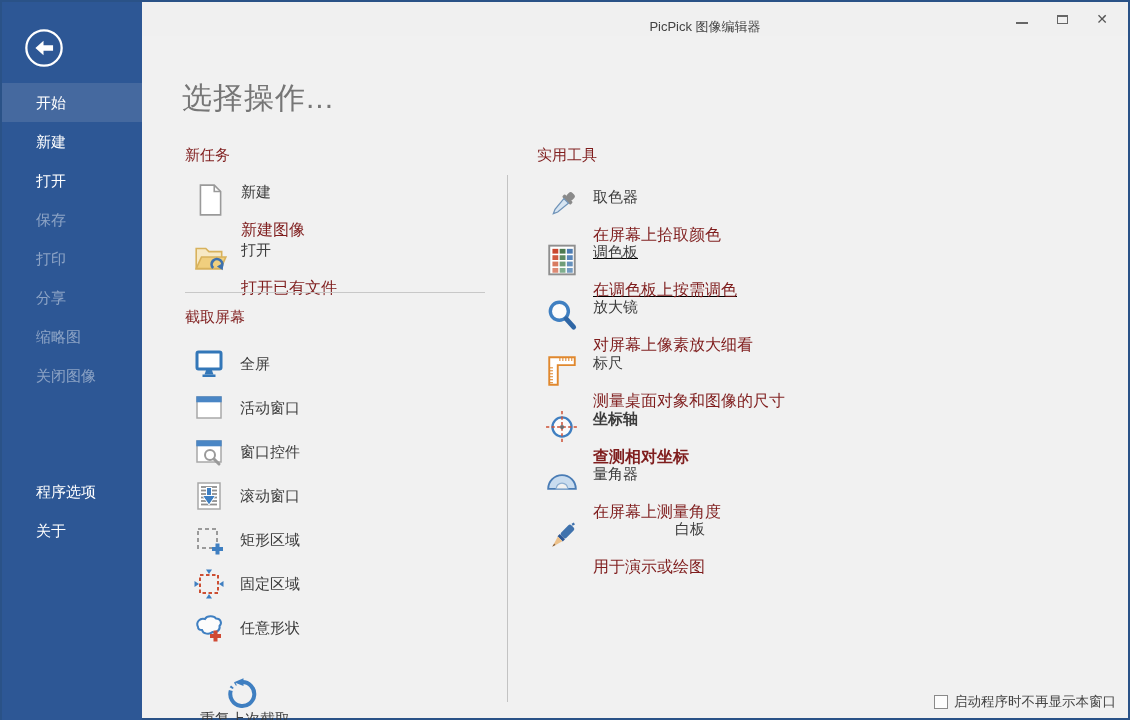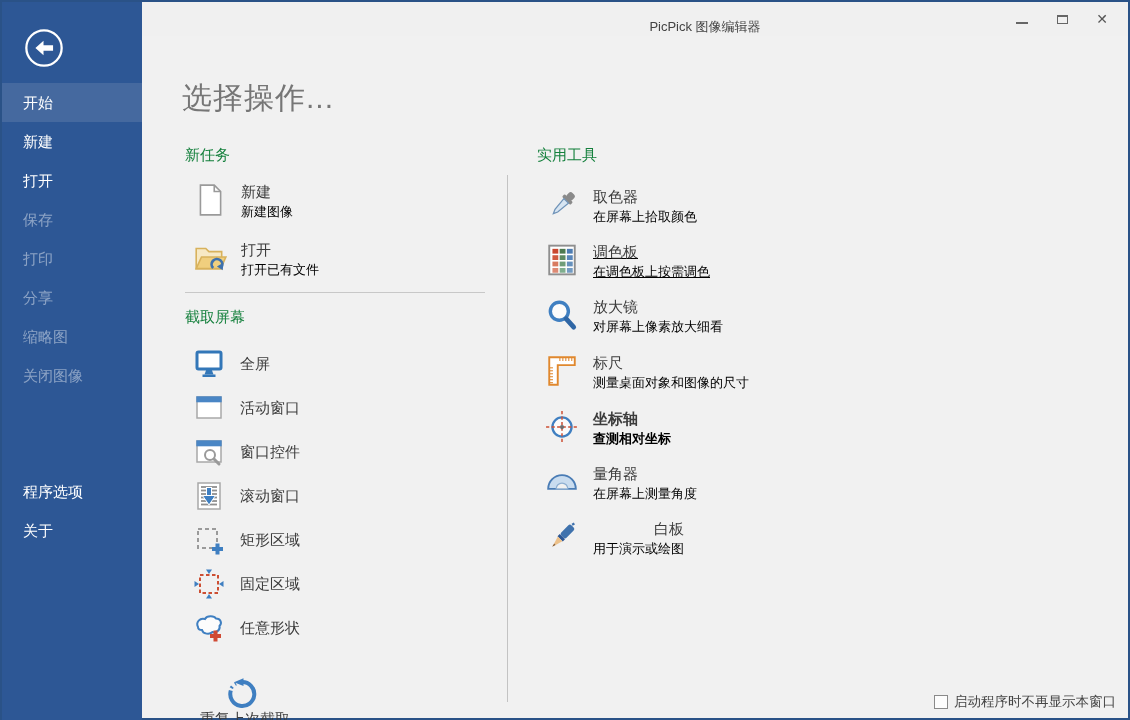--- a/index.html
+++ b/index.html
@@ -18,38 +18,38 @@
   .win-btn{width:40px;height:30px;display:flex;align-items:center;justify-content:center;cursor:default;}
   .glyph-min{width:12px;height:2px;background:#666;margin-top:8px;}
   .glyph-max{width:11px;height:9px;border:1px solid #666;border-top:2px solid #666;box-sizing:border-box;}
   .glyph-close{font-size:14px;color:#555;line-height:1;}
 
   
   .sidebar{position:absolute;left:0;top:0;width:140px;height:720px;background:#2d5795;}
   .back-btn{position:absolute;left:21px;top:25px;width:42px;height:42px;cursor:default;}
   .nav{position:absolute;left:0;top:81px;width:140px;}
   .nav-footer{position:absolute;left:0;top:470px;width:140px;}
-  .nav-item{height:39px;line-height:39px;padding-left:21px;font-size:15px;color:#ffffff;
+  .nav-item{height:39px;line-height:39px;padding-left:34px;font-size:15px;color:#ffffff;
     white-space:nowrap;cursor:default;}
   .nav-item.active{background:#45699f;}
   .nav-item.disabled{color:rgba(255,255,255,0.45);}
 
   
   .heading{position:absolute;left:180px;top:76px;font-size:30px;color:#767676;letter-spacing:1px;}
-  .sec-header{position:absolute;font-size:15px;color:#15803d;white-space:nowrap;}
+  .sec-header{position:absolute;font-size:15px;color:#7f1d1d;white-space:nowrap;}
   .left-col{position:absolute;left:183px;top:0;width:320px;height:720px;}
   .right-col{position:absolute;left:535px;top:0;width:420px;height:720px;}
   .v-divider{position:absolute;left:505px;top:173px;width:1px;height:527px;background:#c3c3c3;}
   .h-divider{position:absolute;left:0;top:290px;width:300px;height:1px;background:#c8c8c8;}
 
   .item2{position:absolute;left:0;display:flex;align-items:flex-start;cursor:default;}
   .item2 .icn{width:34px;height:34px;margin-left:8px;flex:0 0 auto;}
   .item2 .txt{margin-left:14px;}
   .item2 .t{font-size:15px;color:#3c3c3c;line-height:18px;}
-  .item2 .s{font-size:13px;color:#000000;line-height:17px;margin-top:2px;}
+  .item2 .s{font-size:16px;color:#7f1d1d;line-height:17px;margin-top:20px;}
 
   .row{position:absolute;left:0;height:34px;display:flex;align-items:center;cursor:default;}
   .row .icn{width:32px;height:32px;margin-left:8px;flex:0 0 auto;}
   .row .lbl{margin-left:15px;font-size:15px;color:#3c3c3c;white-space:nowrap;}
 
   .icn svg{width:100%;height:100%;display:block;}
 
   
   .footer-check{position:absolute;right:12px;bottom:7px;display:flex;align-items:center;cursor:default;}
   .footer-check .box{width:14px;height:14px;background:#fdfdfd;border:1px solid #8a8a8a;box-sizing:border-box;}

